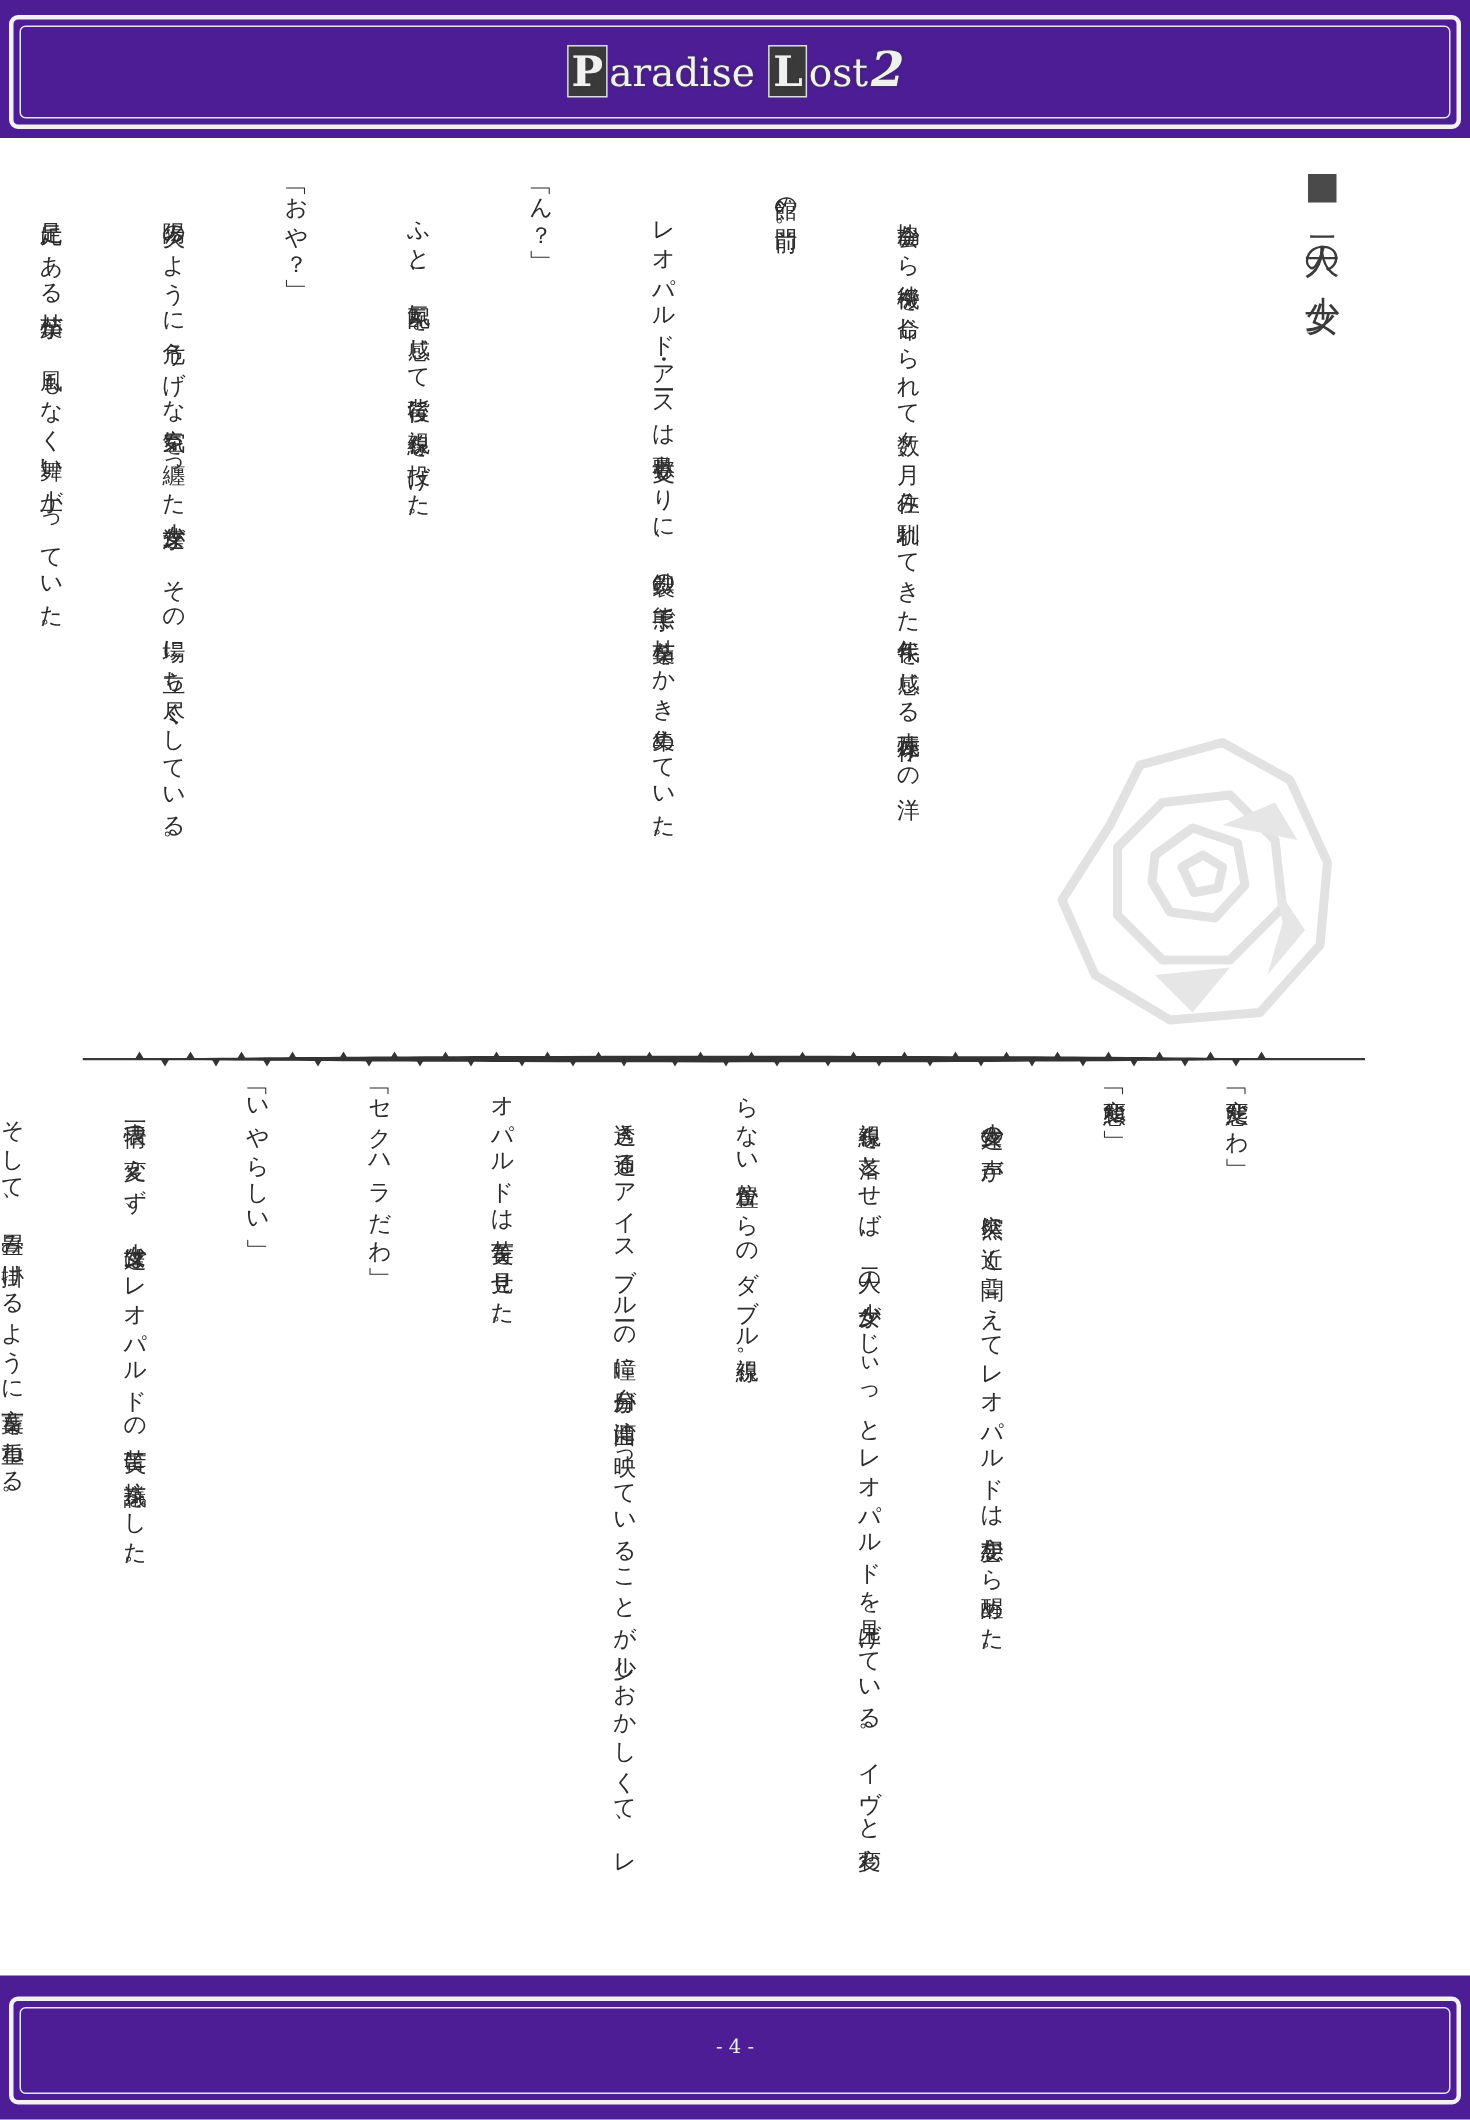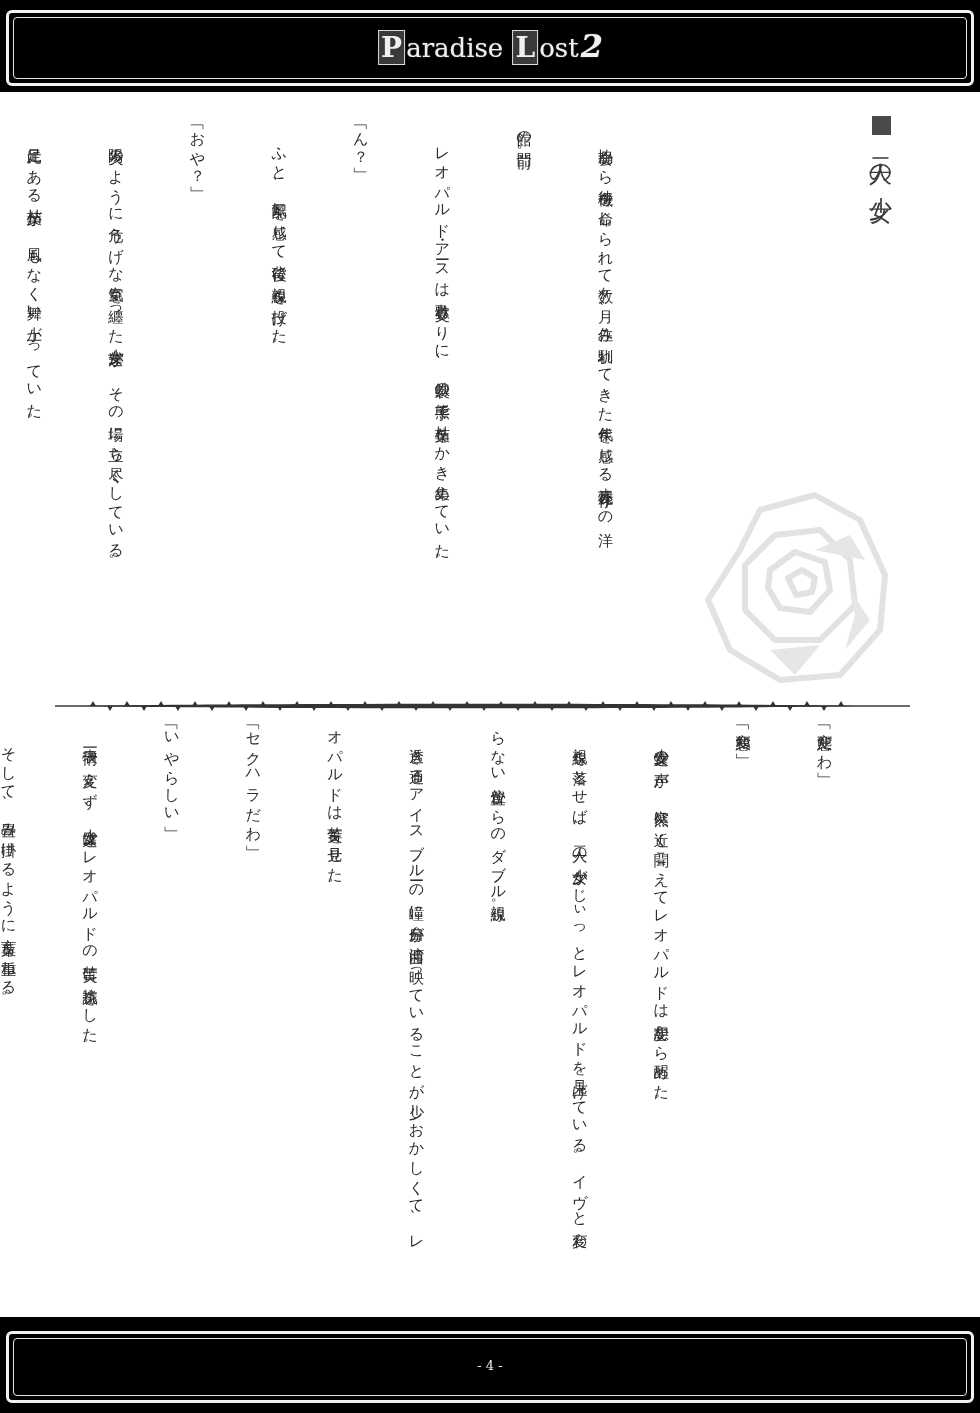--- a/index.html
+++ b/index.html
@@ -3,21 +3,21 @@
 <meta charset="utf-8">
 <style>
   html, body { margin: 0; padding: 0; }
   body {
     width: 980px; height: 1413px; position: relative; overflow: hidden;
     background: #ffffff; color: #2a2a2a;
     font-family: "DejaVu Sans", "Liberation Sans", sans-serif;
   }
   
   .band {
-    position: absolute; left: 0; width: 980px; background: #000000;
+    position: absolute; left: 0; width: 980px; background: #4c1d95;
   }
   .band.top { top: 0; height: 92px; }
   .band.bottom { top: 1317px; height: 96px; }
   .frame {
     position: absolute; left: 6px; right: 6px; top: 10px; bottom: 6px;
     border: 3px solid #f2f2f2; border-radius: 6px;
   }
   .frame::after {
     content: ""; position: absolute; left: 4px; right: 4px; top: 4px; bottom: 4px;
     border: 1.5px solid #e6e6e6; border-radius: 4px;

